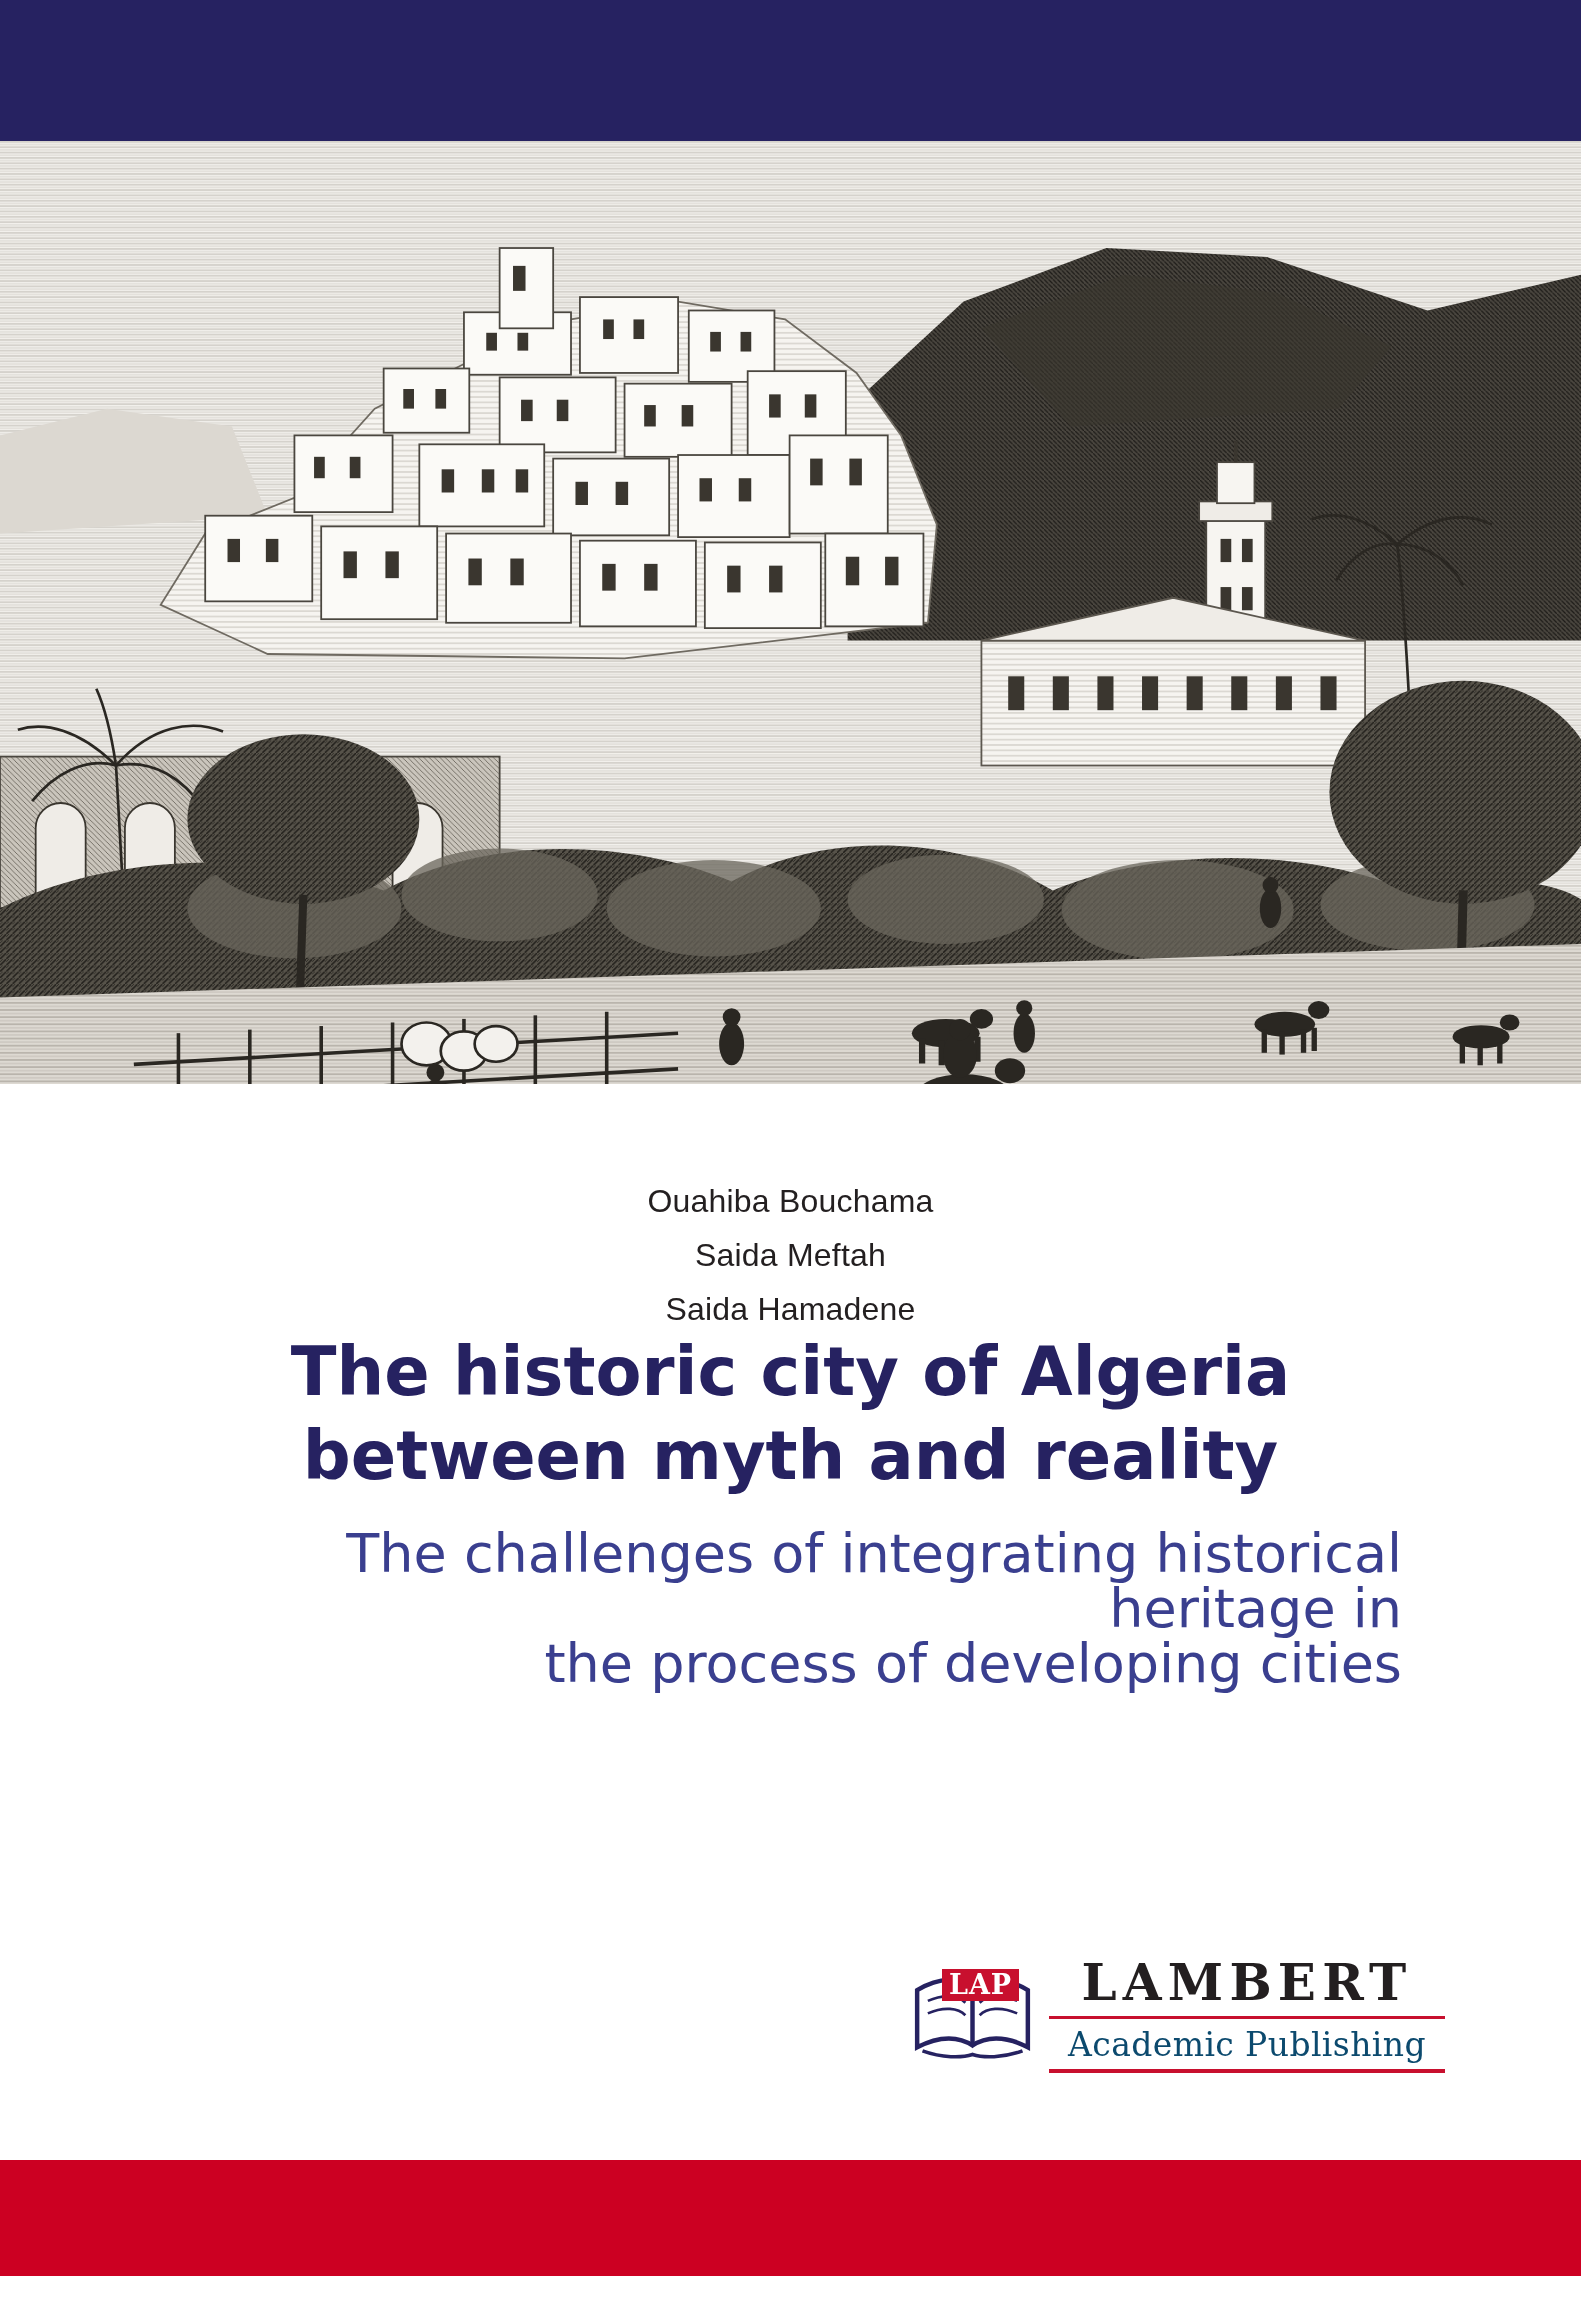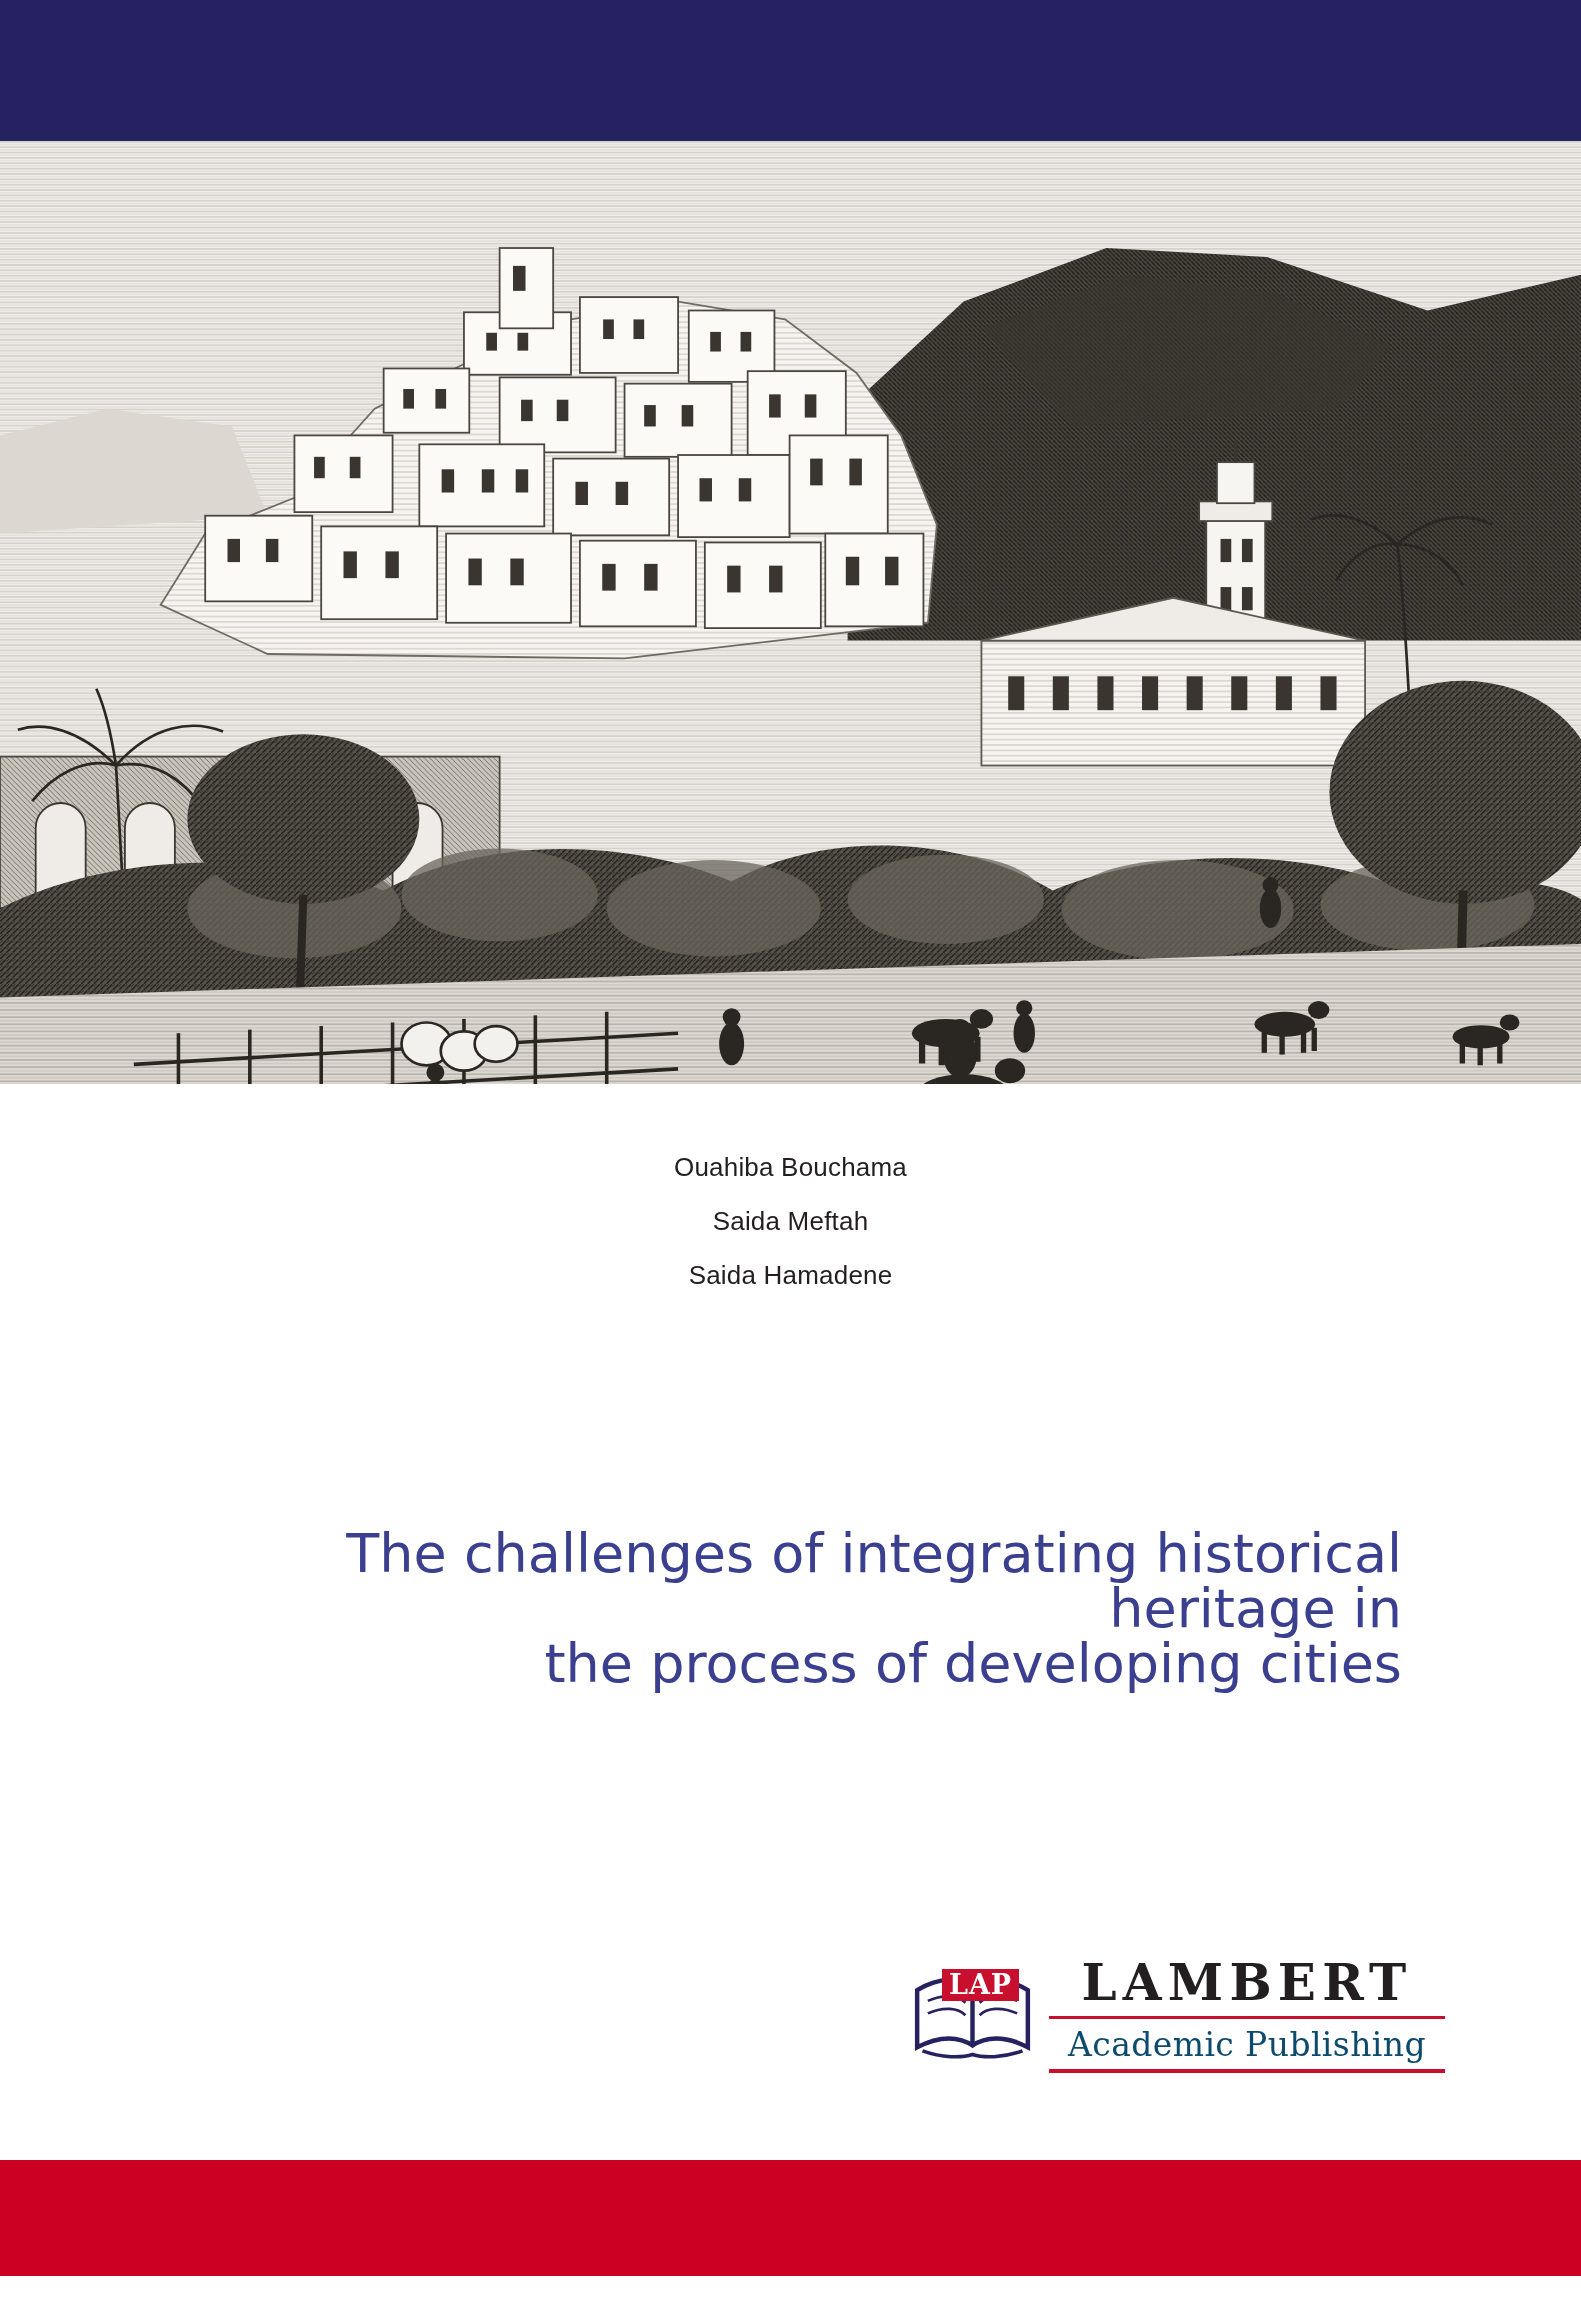--- a/index.html
+++ b/index.html
@@ -38,25 +38,25 @@
   }
   .illus-svg {
     display: block;
     width: 100%;
     height: 100%;
   }
   
   .authors {
     position: absolute;
     left: 0;
-    top: 1140px;
+    top: 1174px;
     width: 1581px;
     text-align: center;
     color: #231f20;
-    font-size: 26px;
+    font-size: 32px;
     line-height: 54px;
     font-family: "Liberation Sans", sans-serif;
   }
   .authors div {
     letter-spacing: 0.2px;
   }
   
   .title {
     position: absolute;
     left: 116px;
@@ -413,20 +413,24 @@
       </g>
     </svg>
   </div>
 
   <div class="authors">
     <div>Ouahiba Bouchama</div>
     <div>Saida Meftah</div>
     <div>Saida Hamadene</div>
   </div>
 
+  <div class="title">
+    <div>The historic city of Algeria</div>
+    <div>between myth and reality</div>
+  </div>
 
   <div class="subtitle">
     <div>The challenges of integrating historical heritage in</div>
     <div>the process of developing cities</div>
   </div>
 
   <div class="publisher">
     <svg class="pub-book" viewBox="0 0 140 122">
       <path d="M8 36 C34 20 56 22 70 34 C84 22 106 20 132 36 L132 100 C106 86 84 88 70 98 C56 88 34 86 8 100 Z" fill="#ffffff" stroke="#262261" stroke-width="5"></path>
       <path d="M70 34 L70 98" stroke="#262261" stroke-width="5"></path>

